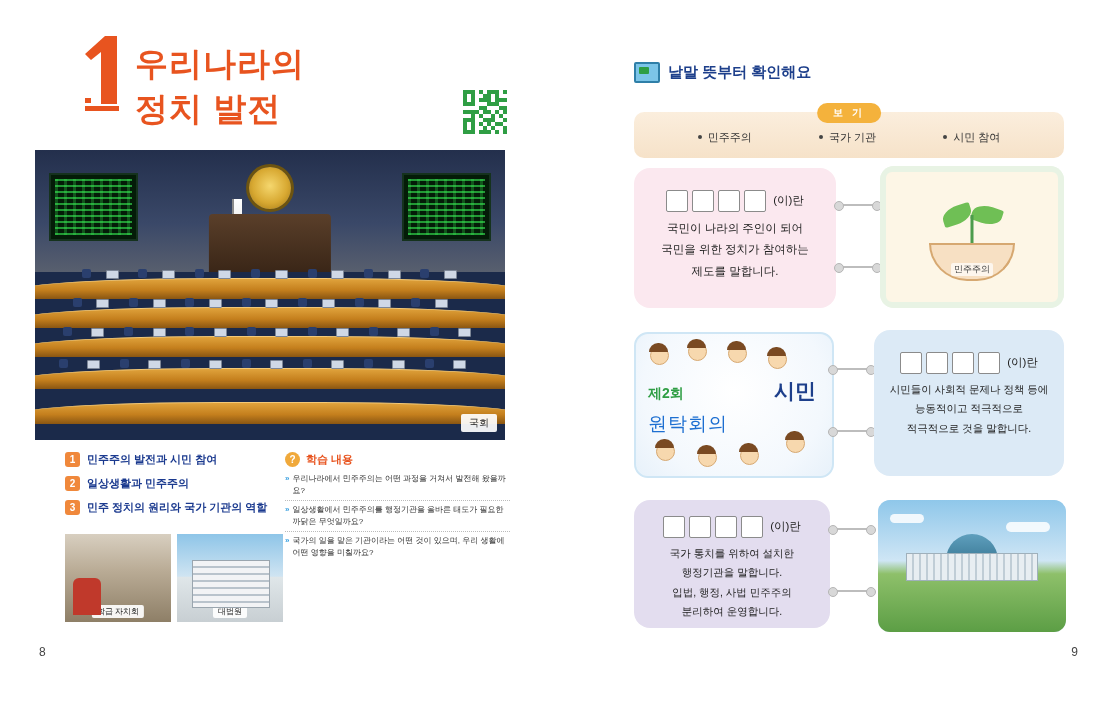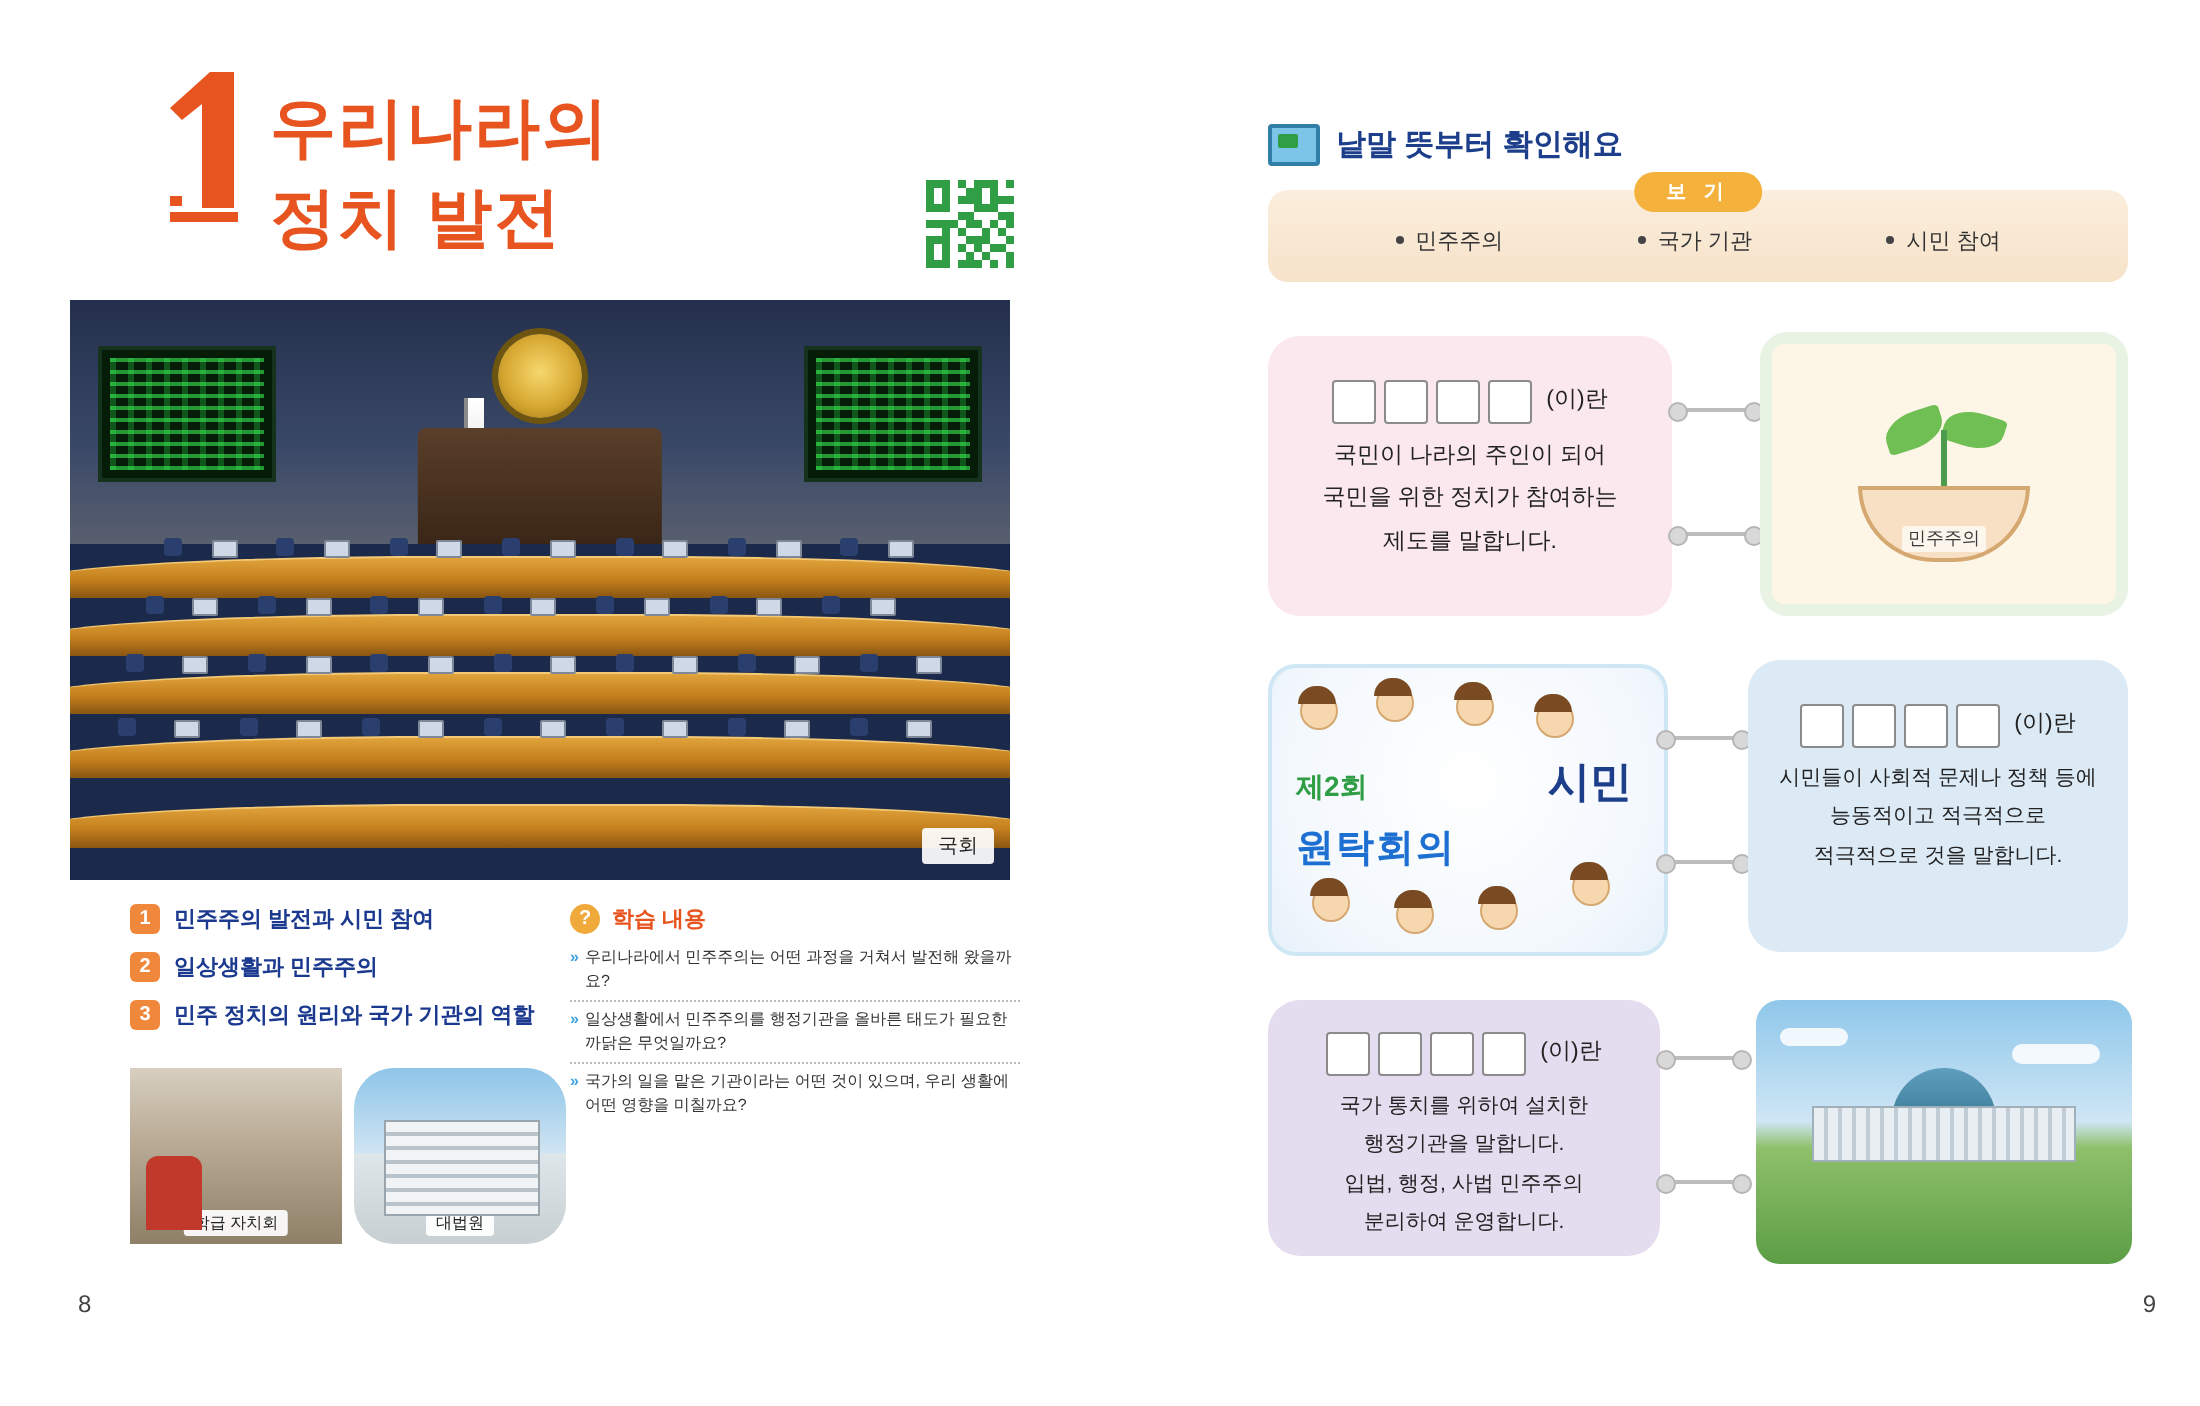--- a/index.html
+++ b/index.html
@@ -277,21 +277,20 @@
   .t2::after {
     content: "";
     position: absolute; left: 8%; bottom: 8%;
     width: 26%; height: 42%;
     background: #c0392b;
     border-radius: 6px 6px 0 0;
   }
   .t3 {
     background:
       linear-gradient(180deg,#8ec5e8 0%, #cfe4f2 48%, #dfe6e9 49%, #c8cfd3 100%);
-    border-radius: 20px;
   }
   .t3::after {
     content: "";
     position: absolute; left: 14%; top: 30%;
     width: 72%; height: 52%;
     background: repeating-linear-gradient(180deg, #f2f3f5 0 5px, #b9c3cc 5px 7px);
     border: 1px solid #9aa5ae;
   }
   .t4 {
     background: linear-gradient(180deg,#9ec9e8 0%, #d7e7f3 46%, #c7ccce 100%);
@@ -339,21 +338,21 @@
   }
   .r-head .r-title {
     font-size: 15px;
     font-weight: bold;
     color: #1d3f8b;
   }
 
   .wordbank {
     position: absolute;
     left: 84px;
-    top: 95px;
+    top: 112px;
     width: 430px;
     height: 46px;
     background: linear-gradient(180deg,#fbeedd 0%, #f6e2c9 100%);
     border-radius: 10px;
     text-align: center;
   }
   .wordbank-label {
     position: absolute;
     left: 50%;
     top: -9px;
@@ -501,21 +500,21 @@
     top: 36%;
     font-size: 14px;
     font-weight: bold;
     color: #2f9e44;
   }
   .poster .p-line2 {
     position: absolute;
     left: 12px;
     top: 54%;
     font-size: 19px;
-    font-weight: bold;
+    font-weight: normal;
     color: #1d6fd1;
     letter-spacing: 1px;
   }
   .poster .p-big {
     position: absolute;
     right: 16px;
     top: 30%;
     font-size: 21px;
     font-weight: bold;
     color: #1d3f8b;

